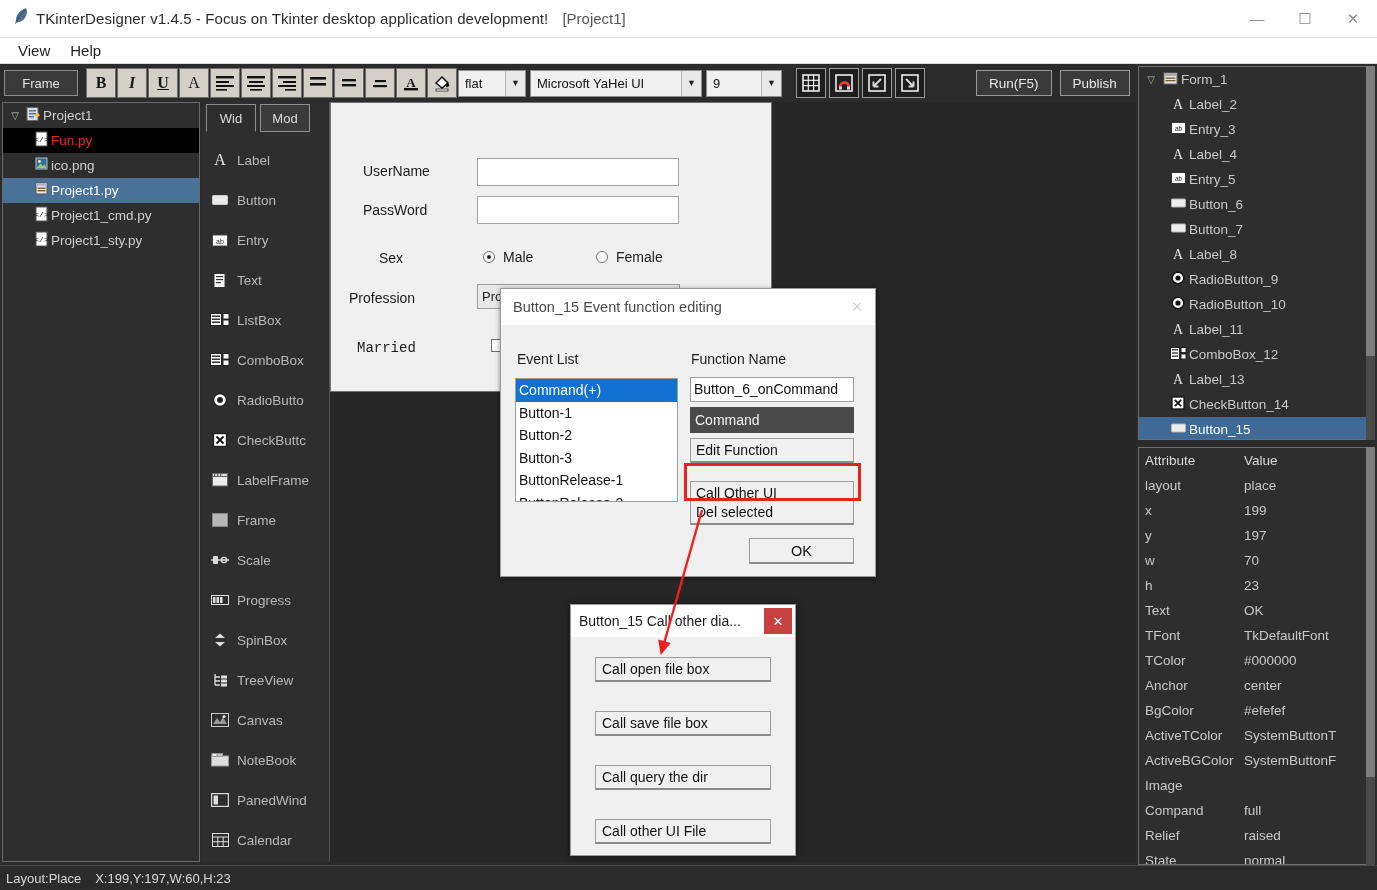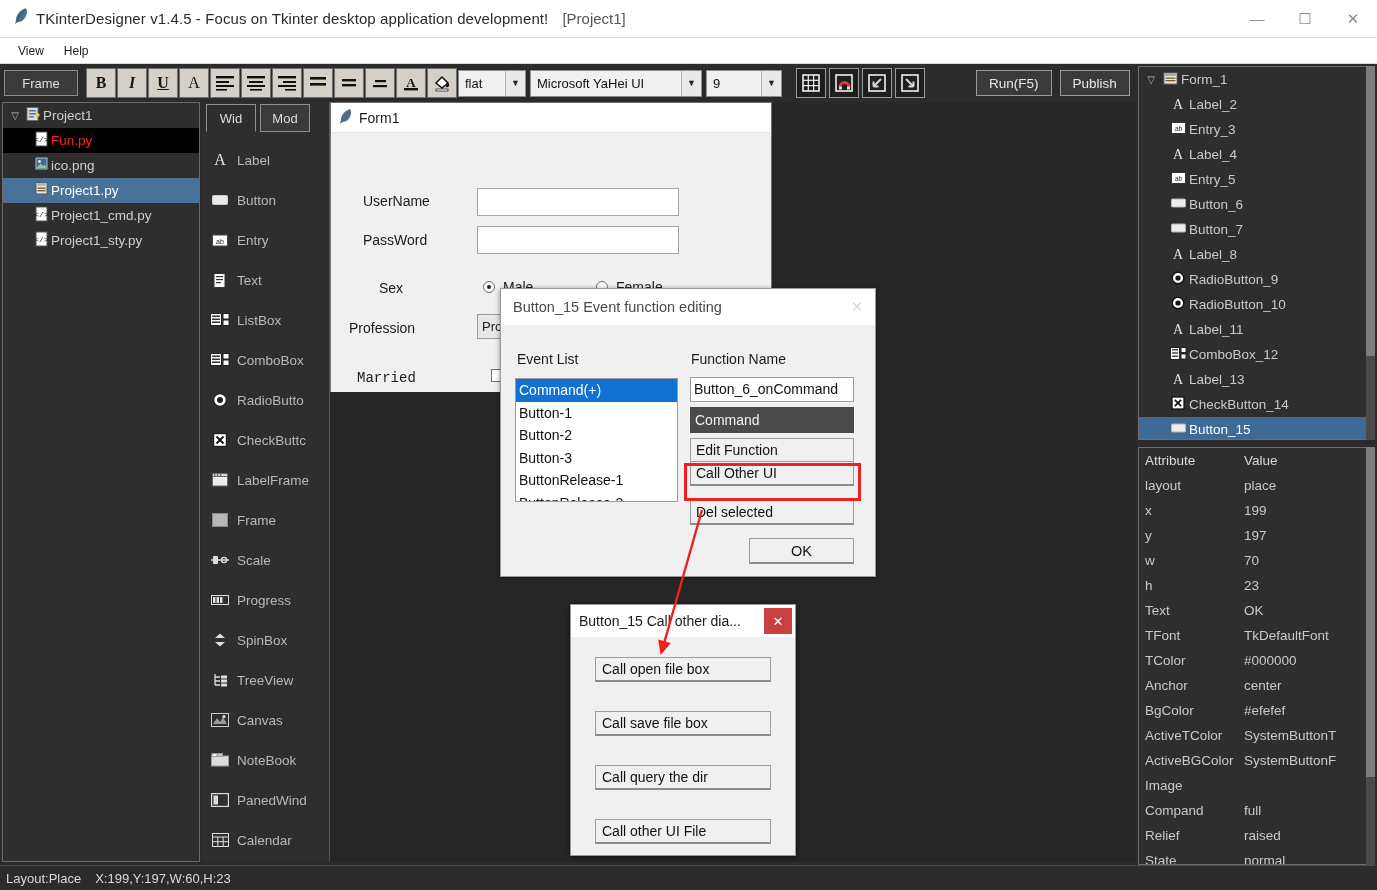--- a/index.html
+++ b/index.html
@@ -27,21 +27,21 @@
     width:48px; height:38px; display:flex; align-items:center; justify-content:center;
     color:#8d8d8d; font-size:15px;
   }
 
   
   .menubar {
     position:absolute; left:0; top:38px; width:1377px; height:26px;
     background:#ffffff; border-bottom:1px solid #dadada;
     display:flex; align-items:center; padding-left:8px;
   }
-  .menubar span { color:#222; font-size:12px; padding:2px 10px; }
+  .menubar span { color:#222; font-size:15px; padding:2px 10px; }
 
   
   .toolbar {
     position:absolute; left:0; top:64px; width:1377px; height:38px;
     background:#2b2b2b; display:flex; align-items:center; padding-left:4px; gap:0px;
   }
   .tb-frame {
     height:26px; min-width:74px; margin-right:8px; background:#3a3a3a;
     border:1px solid #8c8c8c; color:#e0e0e0; font-size:13px;
     display:flex; align-items:center; justify-content:center;
@@ -192,21 +192,21 @@
     background:#4a4a4a; color:#f2f2f2; font-size:14px;
     display:flex; align-items:center; padding-left:5px;
   }
   .fbtn {
     position:absolute; left:189px; width:164px; height:25px;
     background:#f0f0f0; border:1px solid #9c9c9c;
     border-bottom:2px solid #8b8b8b;
     color:#111; font-size:14px; display:flex; align-items:center; padding-left:5px;
   }
   .fbtn.b1 { top:113px; }
-  .fbtn.b2 { top:136px; }
+  .fbtn.b2 { top:156px;text-decoration:underline; }
   .fbtn.b3 { top:175px; }
   .redbox {
     position:absolute; left:183px; top:138px; width:177px; height:38px;
     border:3px solid #ee2020; pointer-events:none;
   }
   .okbtn {
     position:absolute; left:248px; top:213px; width:105px; height:26px;
     background:#f0f0f0; border:1px solid #9c9c9c; border-bottom:2px solid #8b8b8b;
     color:#111; font-size:14.5px; display:flex; align-items:center; justify-content:center;
   }
@@ -670,28 +670,20 @@
             </svg>
           </span>
         <span>Calendar</span>
       </div>
     </div>
   </div>
 
   <div class="canvas">
 
     <div class="form1">
-      <div class="form1-title">
-        <div class="fi">
-          <svg width="13" height="17" viewBox="0 0 14 18">
-              <path d="M12 1C6 3 2 8 2 13l-1 4 3-2c5 0 9-5 9-11z" fill="#4e6e8e"></path>
-            </svg>
-        </div>
-        <div class="ft">Form1</div>
-      </div>
       <div class="form1-body">
         <div class="f-label" style="left:32px; top:60px;">UserName</div>
         <div class="f-entry" style="left:146px; top:55px; width:202px; height:28px;"></div>
 
         <div class="f-label" style="left:32px; top:99px;">PassWord</div>
         <div class="f-entry" style="left:146px; top:93px; width:202px; height:28px;"></div>
 
         <div class="f-label" style="left:48px; top:147px;">Sex</div>
         <div class="f-radio" style="left:152px; top:146px;">
           <span class="rc on"></span>

